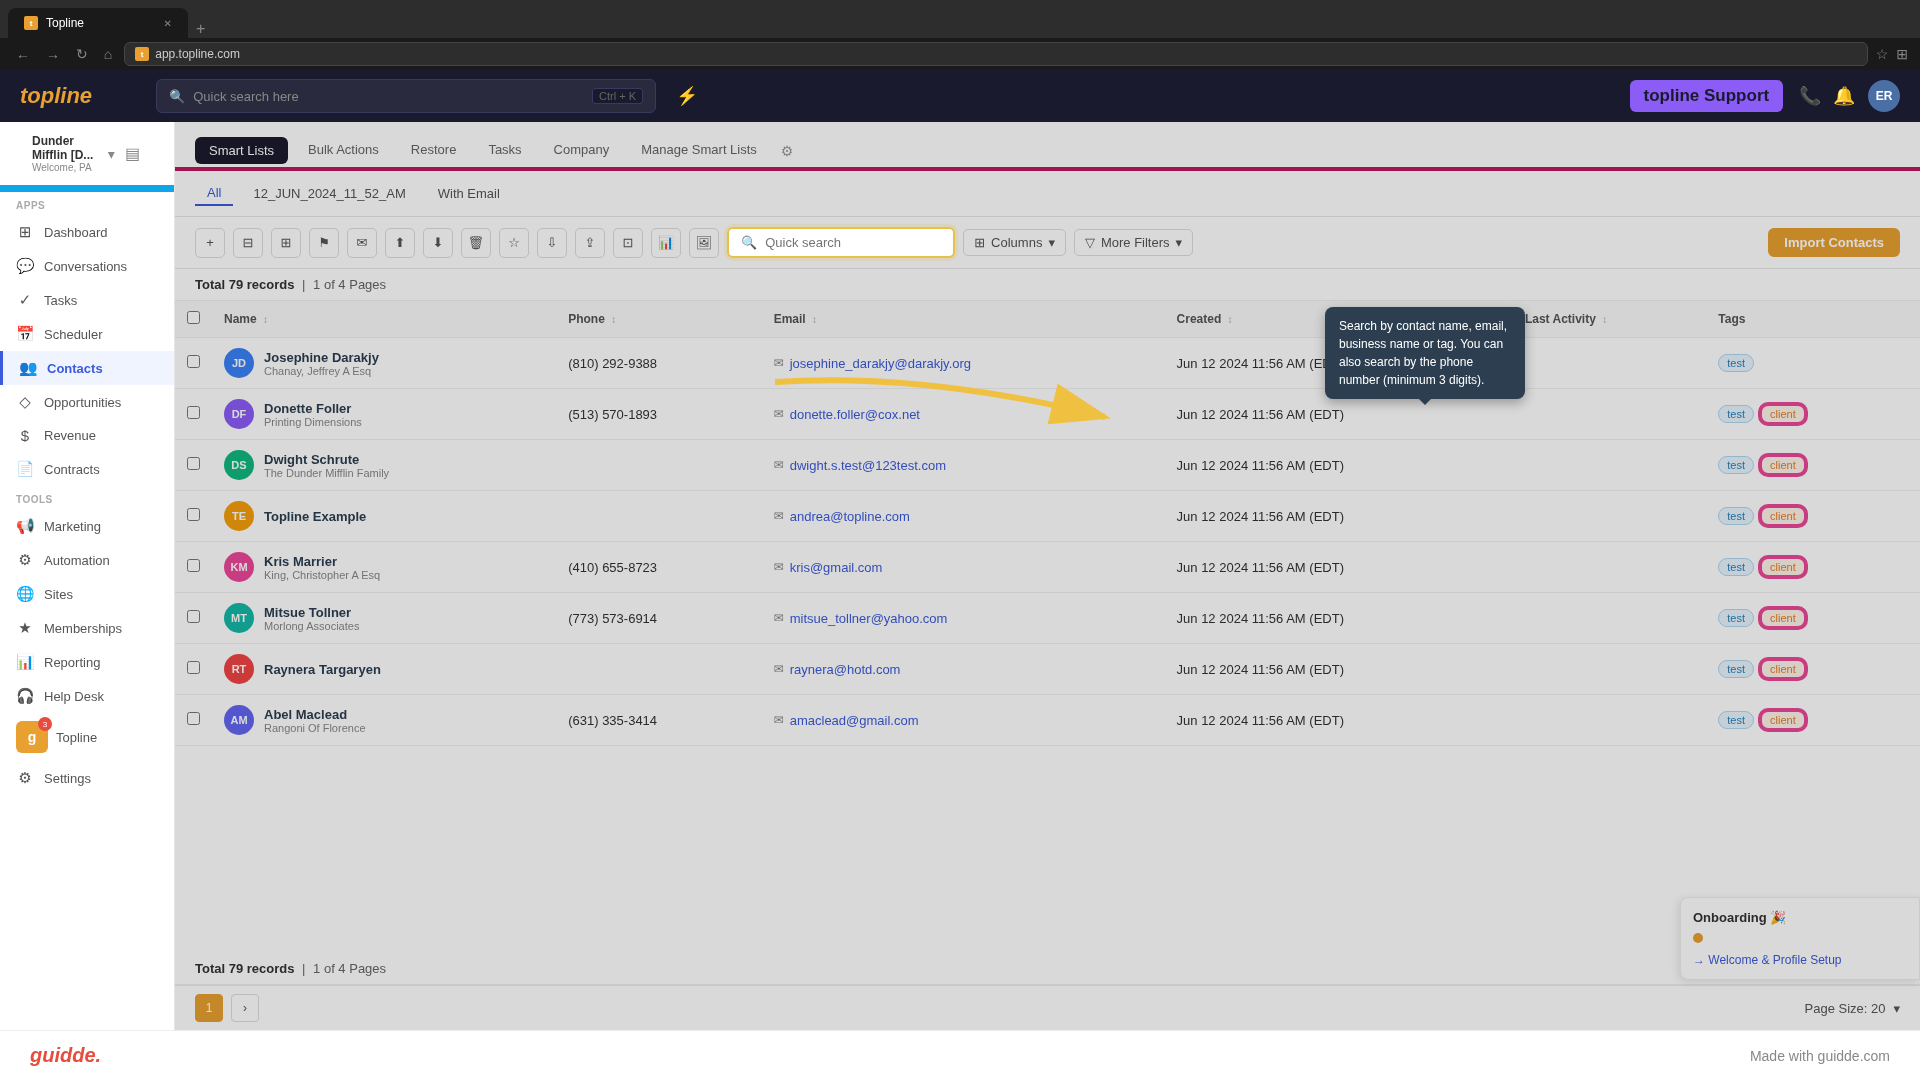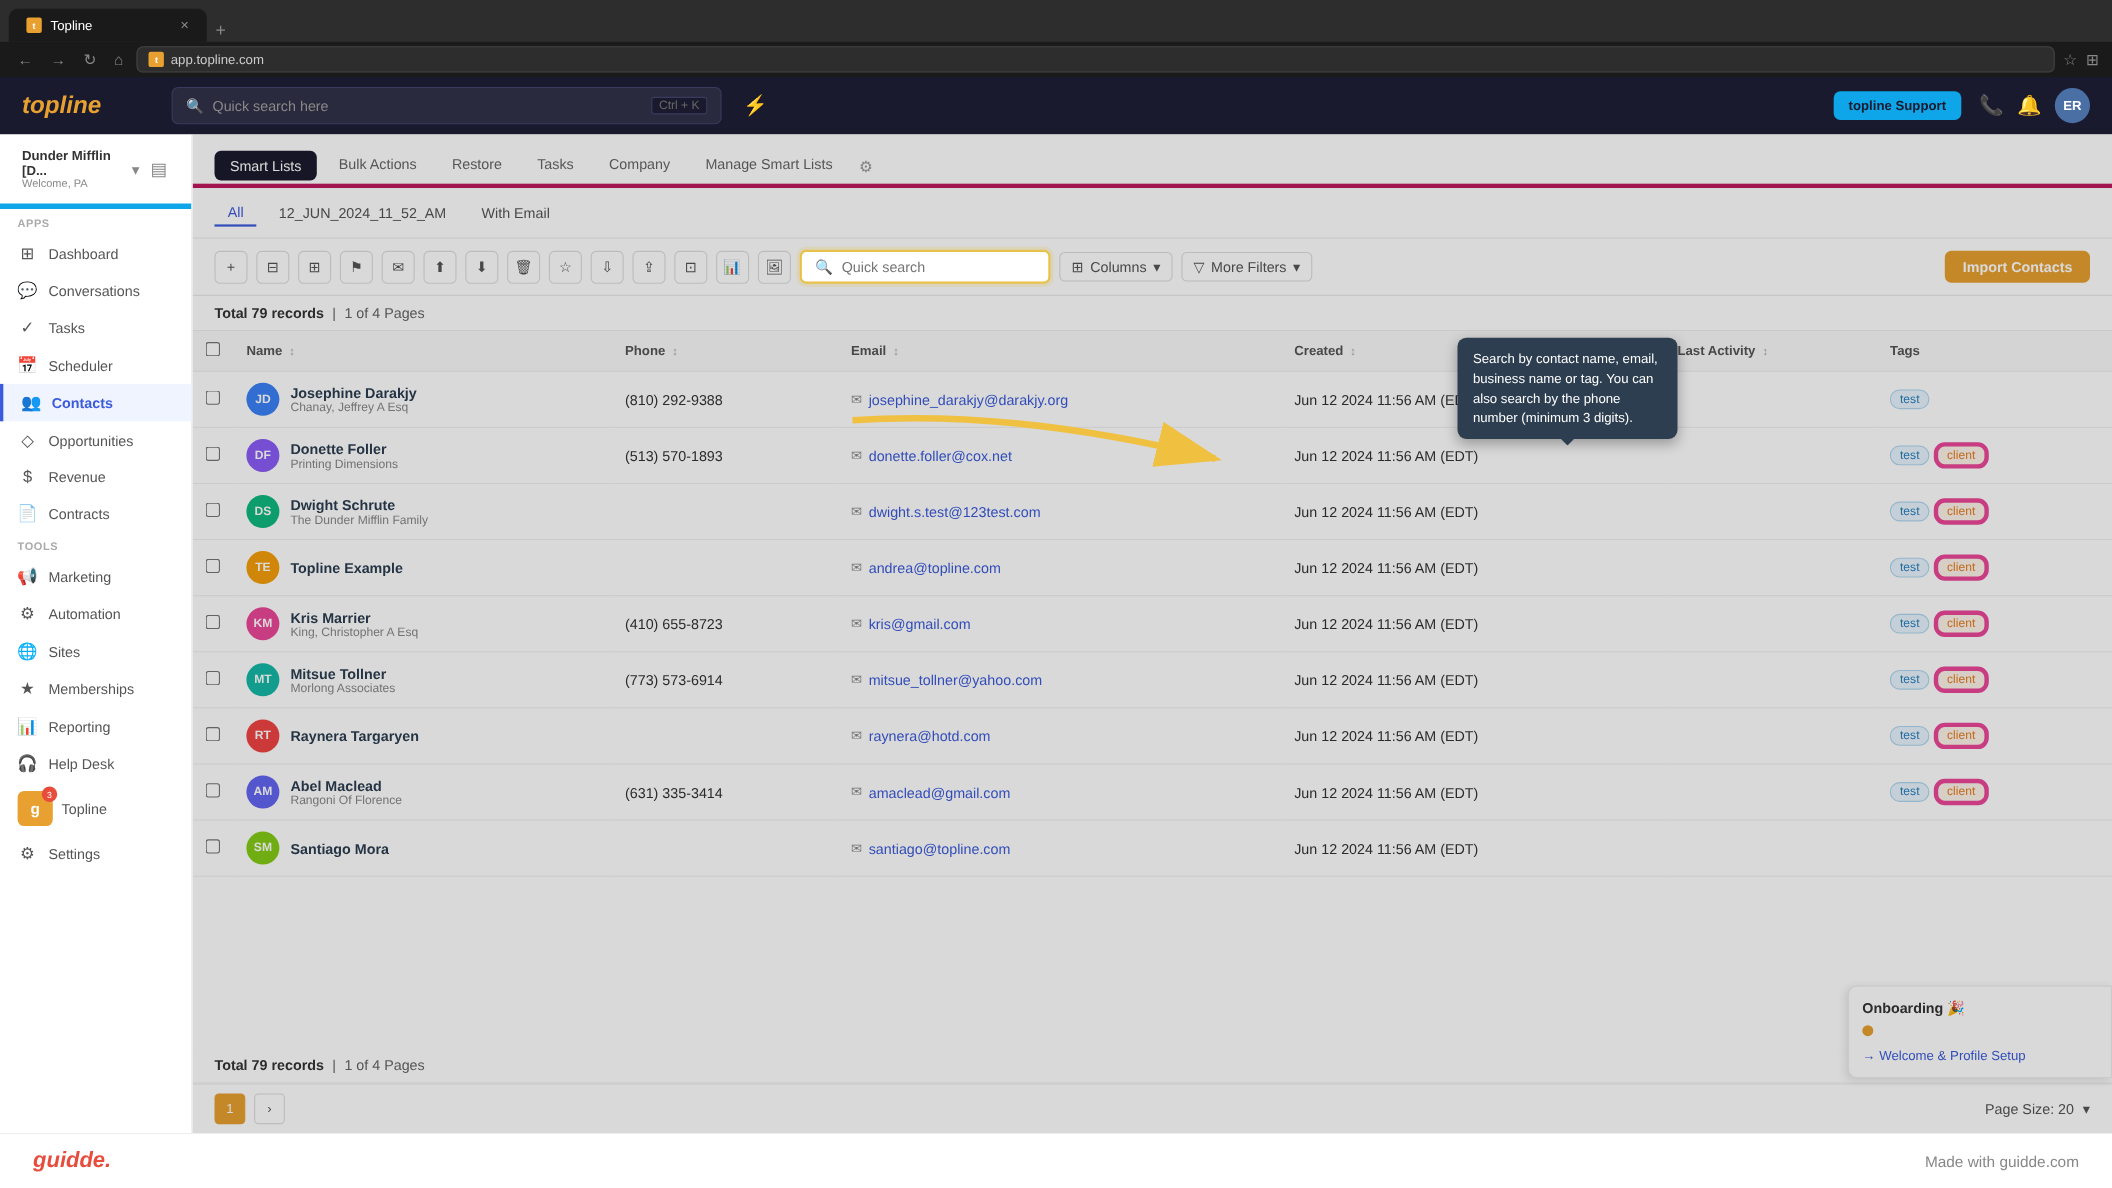--- a/index.html
+++ b/index.html
@@ -28,31 +28,31 @@
 
     
     .topbar { background: #1a1a2e; height: 52px; display: flex; align-items: center; padding: 0 20px; gap: 16px; position: relative; z-index: 10; }
     .topbar-logo { color: #e8a030; font-size: 22px; font-weight: 700; font-style: italic; min-width: 120px; }
     .topbar-search { flex: 1; max-width: 500px; background: #2a2a3e; border: 1px solid #3a3a5e; border-radius: 6px; height: 34px; display: flex; align-items: center; padding: 0 12px; gap: 8px; cursor: pointer; }
     .topbar-search-icon { color: #888; font-size: 13px; }
     .topbar-search-text { color: #888; font-size: 13px; flex: 1; }
     .topbar-search-shortcut { color: #666; font-size: 11px; background: #1a1a2e; border: 1px solid #3a3a5e; border-radius: 3px; padding: 1px 6px; }
     .topbar-lightning { color: #e8a030; font-size: 18px; margin-left: 4px; }
     .topbar-spacer { flex: 1; }
-    .topbar-support-btn { background: #0ea5e9; color: #1a1a2e; border: none; border-radius: 6px; padding: 6px 14px; font-size: 12px; font-weight: 600; cursor: pointer; }
+    .topbar-support-btn { background: #8b5cf6; color: #1a1a2e; border: none; border-radius: 6px; padding: 6px 14px; font-size: 17px; font-weight: 600; cursor: pointer; }
     .topbar-actions { display: flex; align-items: center; gap: 12px; }
     .topbar-icon-btn { color: #888; font-size: 18px; cursor: pointer; }
     .topbar-avatar { width: 32px; height: 32px; background: #4a6fa5; border-radius: 50%; display: flex; align-items: center; justify-content: center; color: white; font-size: 12px; font-weight: 600; }
 
     
     .main-area { display: flex; flex: 1; overflow: hidden; }
 
     
     .sidebar { width: 175px; background: #fff; border-right: 1px solid #e5e5e5; display: flex; flex-direction: column; overflow-y: auto; flex-shrink: 0; }
-    .sidebar-company { padding: 12px 20px; display: flex; align-items: center; gap: 8px; border-bottom: 5px solid #0ea5e9; cursor: pointer; }
+    .sidebar-company { padding: 12px 32px; display: flex; align-items: center; gap: 8px; border-bottom: 7px solid #0ea5e9; cursor: pointer; }
     .sidebar-company-name { font-size: 12px; font-weight: 600; color: #333; flex: 1; }
     .sidebar-company-sub { font-size: 10px; color: #888; }
     .sidebar-toggle { color: #888; font-size: 14px; }
     .sidebar-collapse-btn { color: #888; font-size: 16px; cursor: pointer; padding: 2px; }
     .sidebar-section-label { font-size: 10px; color: #aaa; text-transform: uppercase; padding: 8px 16px 4px; font-weight: 600; letter-spacing: 0.5px; }
     .sidebar-item { display: flex; align-items: center; gap: 10px; padding: 8px 16px; cursor: pointer; color: #555; font-size: 13px; border-radius: 0; position: relative; }
     .sidebar-item.active { background: #f0f4ff; color: #3b5bdb; }
     .sidebar-item.active::left-bar { content: ''; position: absolute; left: 0; top: 0; bottom: 0; width: 3px; background: #3b5bdb; }
     .sidebar-item-icon { font-size: 15px; width: 18px; text-align: center; }
     .sidebar-item-label { font-size: 13px; }
@@ -556,44 +556,20 @@
           <span class="email-icon">✉</span>
           <span style="color:#3b5bdb;cursor:pointer;">amaclead@gmail.com</span>
         </div>
       </td>
       <td>Jun 12 2024 11:56 AM (EDT)</td>
       <td></td>
       <td>
         <span class="tag test">test</span><span class="tag client">client</span>
       </td>
     </tr>
-                <tr>
-      <td class="checkbox-cell"><input type="checkbox" style=""></td>
-      <td>
-        <div class="avatar-cell">
-          <div class="contact-avatar" style="background:#84cc16">SM</div>
-          <div>
-            <div class="contact-name">Santiago Mora</div>
-            <div class="contact-company"></div>
-          </div>
-        </div>
-      </td>
-      <td></td>
-      <td>
-        <div class="email-cell">
-          <span class="email-icon">✉</span>
-          <span style="color:#3b5bdb;cursor:pointer;">santiago@topline.com</span>
-        </div>
-      </td>
-      <td>Jun 12 2024 11:56 AM (EDT)</td>
-      <td></td>
-      <td>
-        
-      </td>
-    </tr>
               </tbody>
           </table>
         </div>
 
         <div class="records-info">
           <strong>Total 79 records</strong>
           <span>&nbsp;|&nbsp;</span>
           <span>1 of 4 Pages</span>
         </div>
 

